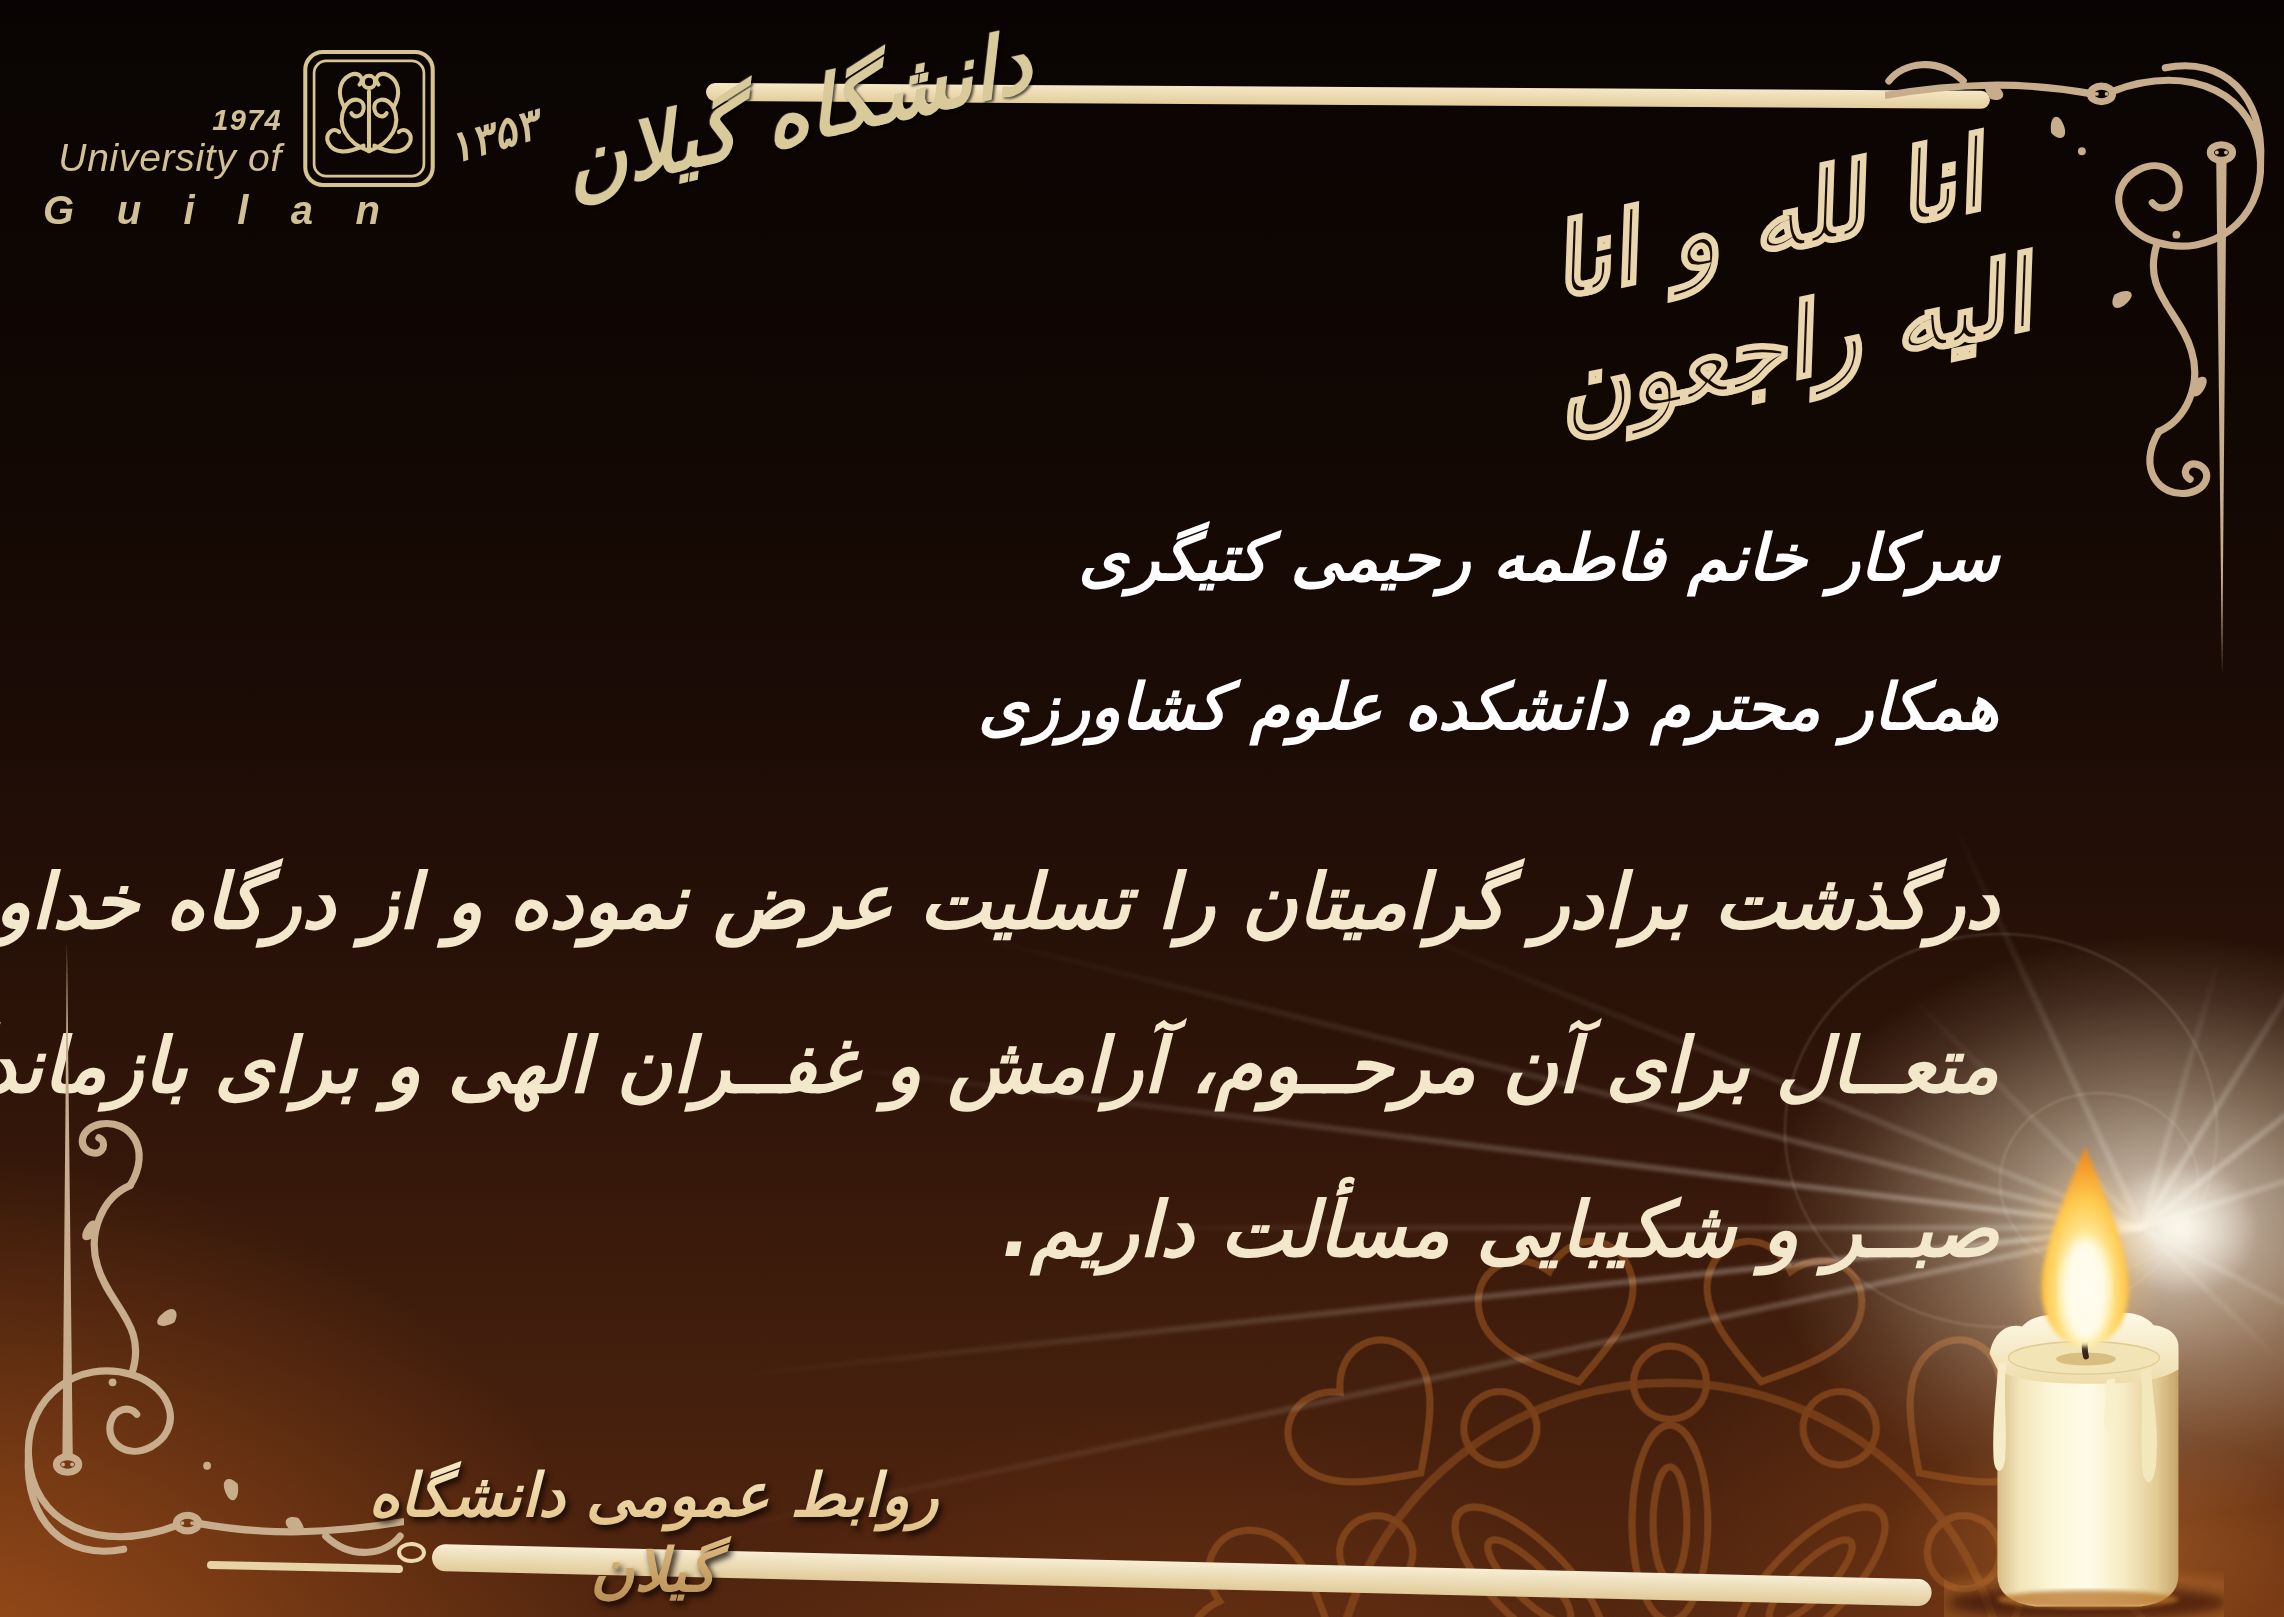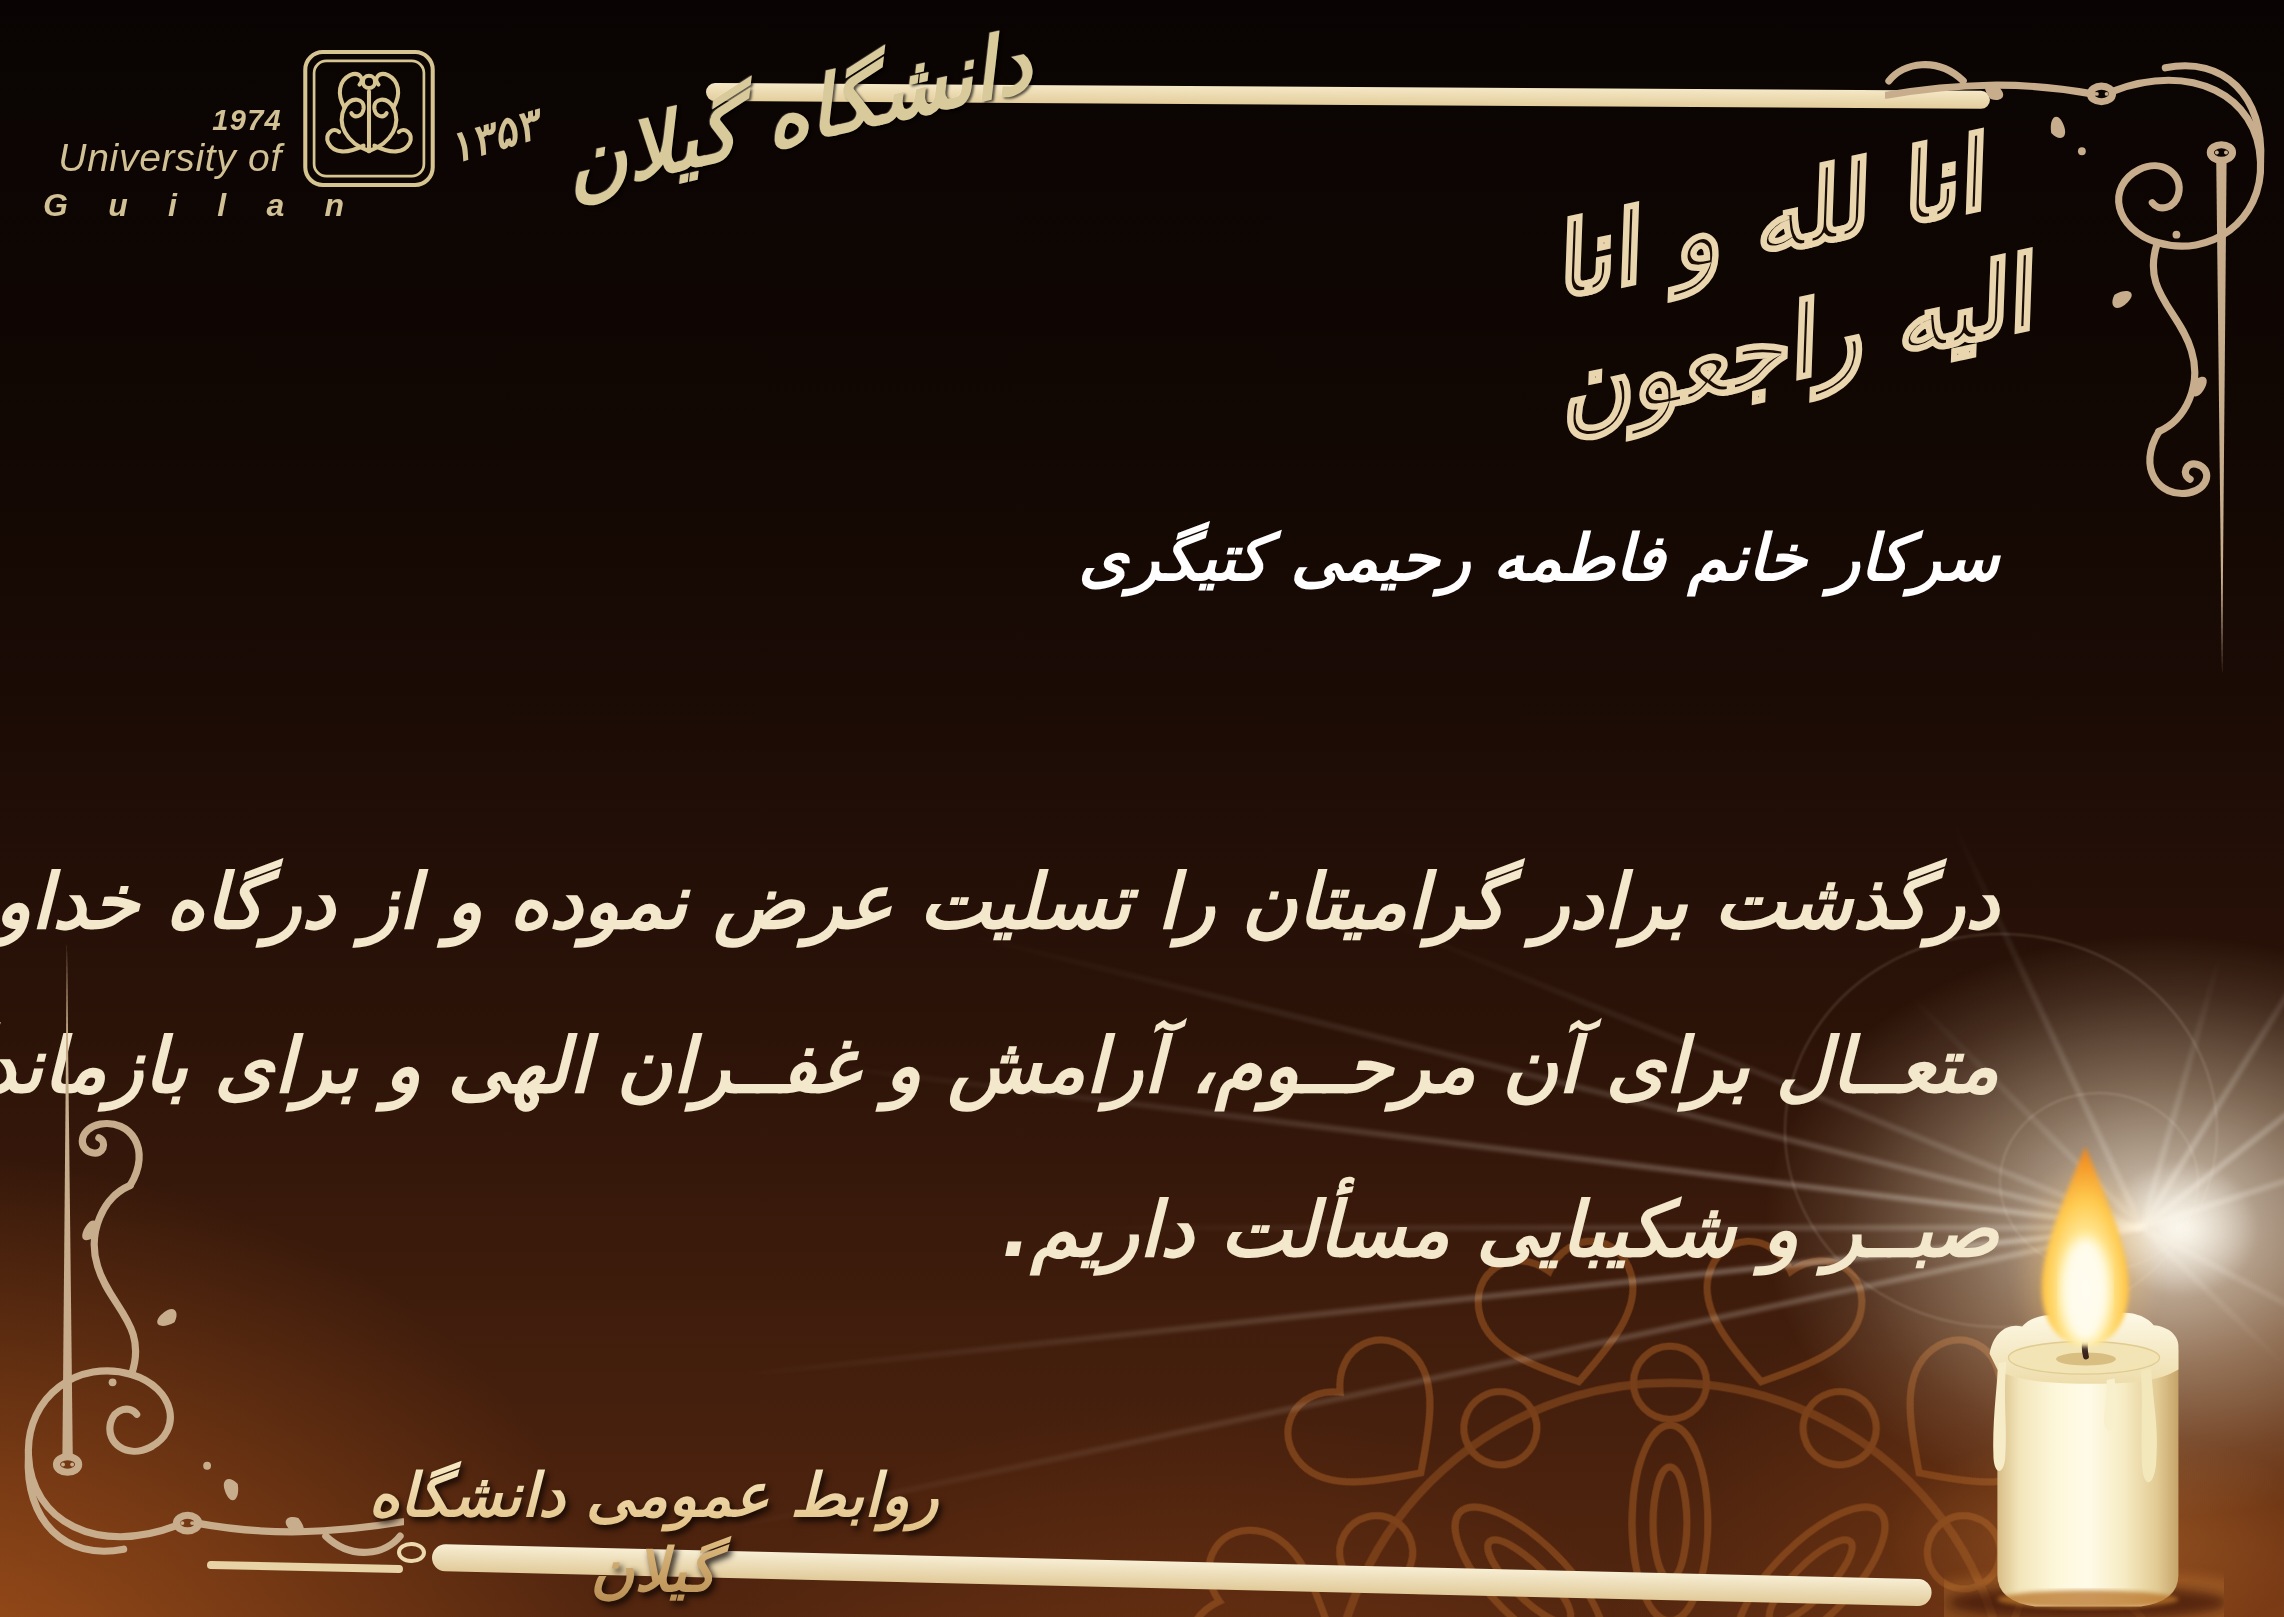--- a/index.html
+++ b/index.html
@@ -14,21 +14,21 @@
     font-style: italic;
   }
   .fa{direction:rtl; font-family:"DejaVu Sans", sans-serif;}
   .en{font-family:"Liberation Sans", sans-serif;}
 
   
   .logo{position:absolute; left:43px; top:48px; display:flex; align-items:flex-start;}
   .logo-en{width:239px; text-align:right; color:#d2c194; margin-top:57px; line-height:1.05;}
   .logo-year-en{font-size:29px; font-weight:bold; letter-spacing:1.3px;}
   .logo-uni{font-size:39px; letter-spacing:0.7px; margin-top:2.6px;}
-  .logo-guilan{font-size:32px; font-weight:bold; letter-spacing:15.7px; margin-top:10.4px; white-space:nowrap;}
+  .logo-guilan{font-size:40px; font-weight:bold; letter-spacing:15.7px; margin-top:10.4px; white-space:nowrap;}
   .emblem{width:138px; height:141px; margin-left:18px;}
   .logo-fa-year{font-size:43px; color:#d2c194; font-weight:bold; transform:rotate(-17deg); margin:63px 0 0 9px; white-space:nowrap;}
   .logo-fa-name{font-size:83px; color:#d9c織a; color:#d9ca9c; font-weight:bold; transform:rotate(-13deg) skewX(-6deg);
     margin:17px 0 0 22px; white-space:nowrap;
     text-shadow:2px 2px 2.6px rgba(0,0,0,0.65), -0.7px -0.7px 0.7px rgba(255,250,230,0.25);}
 
   
   .bar-top{position:absolute; left:706px; top:83px; width:1284px; height:18px; border-radius:9px;
     background:linear-gradient(180deg,#f5e8c6,#e3cd9c); transform:rotate(0.35deg); transform-origin:left center;}
   .bar-bottom{position:absolute; left:432px; top:1544px; width:1500px; height:27px; border-radius:13.7px;
@@ -209,20 +209,21 @@
   <div class="ray" style="width:443px; transform:rotate(-38deg); opacity:.55;"></div>
   <div class="ray" style="width:391px; transform:rotate(-58deg); opacity:.5;"></div>
   <div class="ray" style="width:287px; transform:rotate(-74deg); opacity:.4;"></div>
   <div class="ray" style="width:457px; transform:rotate(-115deg); opacity:.35;"></div>
   <div class="ray" style="width:339px; transform:rotate(-135deg); opacity:.3;"></div>
   <div class="ray" style="width:280px; transform:rotate(28deg); opacity:.35;"></div>
   <div class="ray" style="width:209px; transform:rotate(44deg); opacity:.3;"></div>
 
   <div class="recipient fa">
     <div>سرکار خانم فاطمه رحیمی کتیگری</div>
+    <div>همکار محترم دانشکده علوم کشاورزی</div>
   </div>
 
   <div class="message fa">
     <div>درگذشت برادر گرامیتان را تسلیت عرض نموده و از درگاه خداوند</div>
     <div>متعــال برای آن مرحــوم، آرامش  و غفــران الهی و برای بازماندگان</div>
     <div>صبــر و شکیبایی مسألت داریم.</div>
   </div>
 
   <svg class="flourish flourish-bl" viewBox="0 0 612 1010">
     <use href="#flourish-g"></use>

